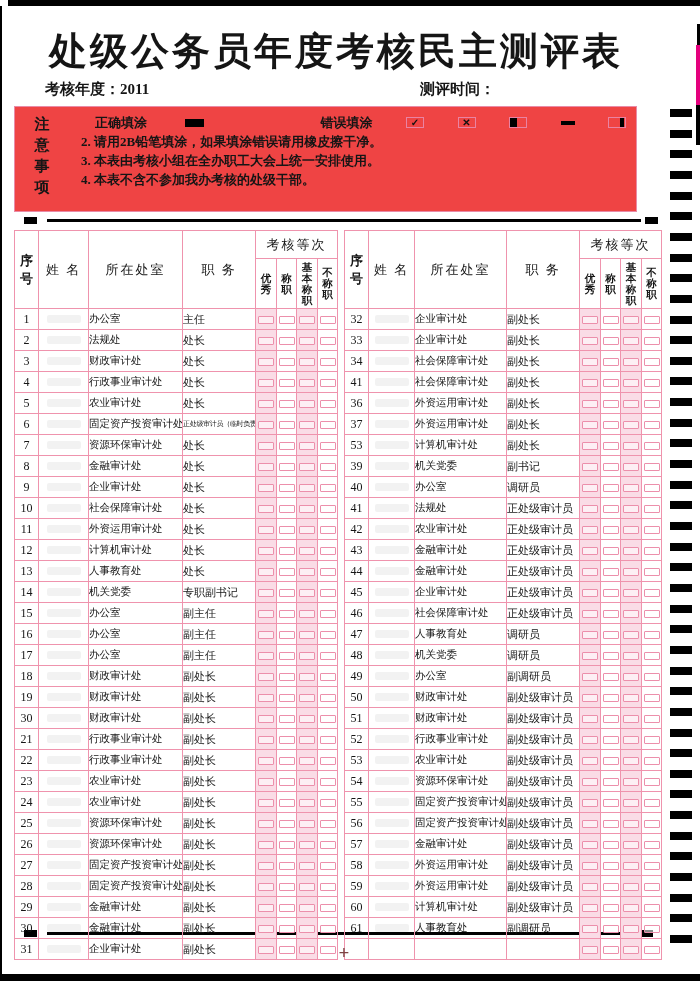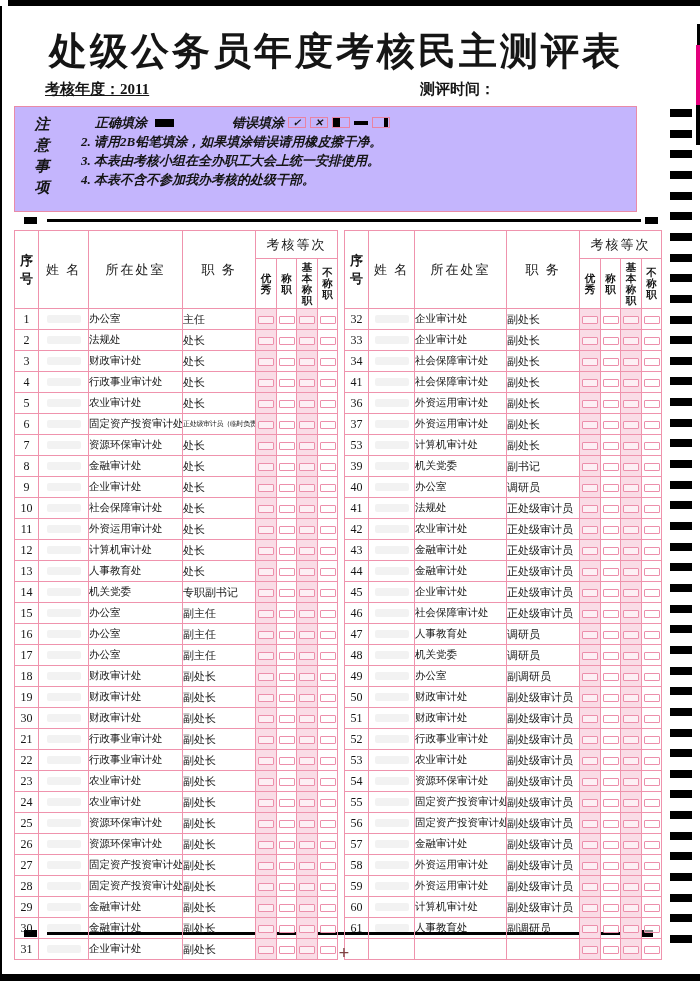--- a/index.html
+++ b/index.html
@@ -15,34 +15,34 @@
   .edge-left{left:0;top:6px;width:2px;height:975px;}
   .edge-right-a{right:0;top:24px;width:3px;height:22px;}
   .edge-right-b{right:0;top:105px;width:4px;height:40px;}
   .edge-magenta{position:absolute;right:0;top:45px;width:4px;height:60px;}
 
   .title{
     position:absolute;left:0;top:26px;width:672px;text-align:center;
     font-size:38px;font-weight:bold;letter-spacing:3px;
   }
   .meta{position:absolute;left:0;top:80px;width:672px;font-size:15px;font-weight:bold;}
-  .meta .year{position:absolute;left:45px;top:0;text-decoration:underline;}
+  .meta .year{position:absolute;left:45px;top:0;}
   .meta .time{position:absolute;left:420px;top:0;}
 
   .notice{
     position:absolute;left:14px;top:106px;width:621px;height:104px;
     border:1px solid #e98ba7;
   }
   .notice-label{
     position:absolute;left:18px;top:7px;width:18px;
     font-size:15px;font-weight:bold;line-height:21px;
     word-break:break-all;text-align:center;
   }
   .notice-body{position:absolute;left:66px;top:6px;width:545px;font-size:13px;font-weight:bold;line-height:19px;}
-  .fill-line{padding-left:14px;display:flex;align-items:center;gap:4px;}
+  .fill-line{padding-left:14px;display:flex;align-items:center;gap:4px;justify-content:space-between;}
   .fill-gap{display:inline-block;width:46px;}
   .mark-solid{display:inline-block;width:19px;height:8px;background:#000;margin:0 4px;}
   .mark-box{display:inline-block;width:16px;height:9px;border:1px solid #e983a3;position:relative;
             font-size:10px;line-height:9px;text-align:center;color:#111;font-weight:bold;vertical-align:middle;}
   .mark-box .half-l{position:absolute;left:0;top:0;width:7px;height:9px;background:#000;}
   .mark-box .bar-r{position:absolute;right:1px;top:0;width:4px;height:9px;background:#000;}
   .mark-dash{display:inline-block;width:14px;height:4px;background:#000;vertical-align:middle;}
 
   .sepline{position:absolute;height:8px;}
   .sepline .sq{position:absolute;top:0;width:13px;height:7px;background:#000;}
@@ -83,21 +83,21 @@
   <div class="edge edge-right-b"></div>
   <div class="edge-magenta" id="magenta-edge" style="background: rgb(229, 0, 125);"></div>
 
   <div class="title">处级公务员年度考核民主测评表</div>
 
   <div class="meta">
     <div class="year"><span>考核年度：</span><span>2011</span></div>
     <div class="time"><span>测评时间：</span></div>
   </div>
 
-  <div class="notice" id="notice-box" style="background: #c4b5fd; font-style: italic;">
+  <div class="notice" id="notice-box" style="background: #ef4444;">
     <div class="notice-label">注意事项</div>
     <div class="notice-body">
       <div class="fill-line">
         <span>正确填涂</span>
         <span class="mark-solid"></span>
         <span class="fill-gap"></span>
         <span>错误填涂</span>
         <span class="mark-box">✓</span>
         <span class="mark-box">✕</span>
         <span class="mark-box">

